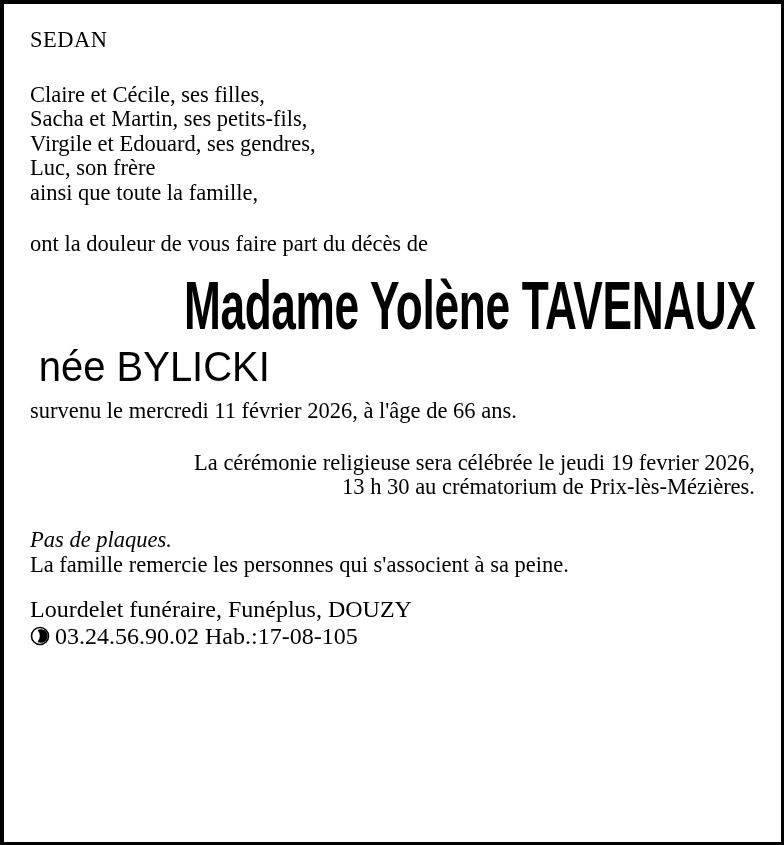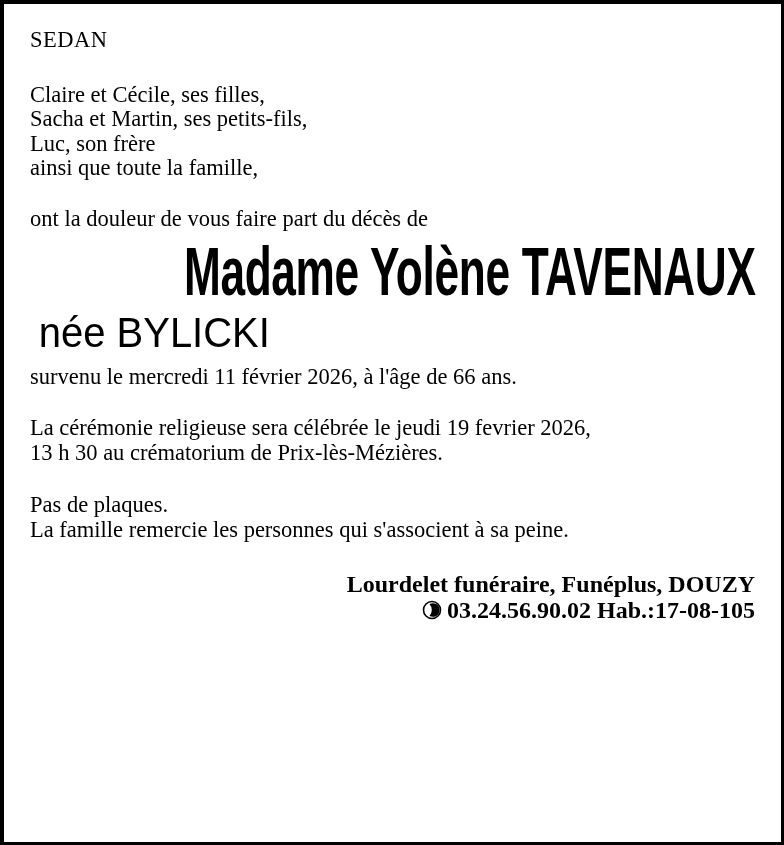--- a/index.html
+++ b/index.html
@@ -25,21 +25,21 @@
   .serif-line {
     font-size: 22.5px;
     line-height: 24.6px;
     white-space: nowrap;
   }
   .city { letter-spacing: 0.5px; }
   .family { margin-top: 30px; }
   .announce { margin-top: 26px; }
 
   .name-wrap {
-    margin-top: 2px;
+    margin-top: 12px;
     height: 74px;
     line-height: 74px;
     text-align: center;
   }
   .name {
     display: inline-block;
     font-family: "Liberation Sans", sans-serif;
     font-weight: bold;
     font-size: 68px;
     line-height: 74px;
@@ -56,54 +56,55 @@
     display: inline-block;
     font-family: "Liberation Sans", sans-serif;
     font-weight: normal;
     font-size: 43px;
     line-height: 48px;
     white-space: nowrap;
     transform: scaleX(0.93);
     transform-origin: 50% 50%;
   }
   .death { margin-top: 9px; }
-  .ceremony { margin-top: 27px; }
+  .ceremony { margin-top: 27px; text-align: right; }
   .repose { margin-top: 28px; }
   .justify-full {
     white-space: normal;
     text-align: justify;
     text-align-last: justify;
     -moz-text-align-last: justify;
   }
-  .plaques { margin-top: 28px; }
+  .plaques { margin-top: 28px; font-style: italic; }
   .thanks { }
 
   .footer {
-    margin-top: 28px;
-    text-align: right;
-    font-weight: bold;
+    margin-top: 19px;
+    text-align: left;
+    font-weight: normal;
     font-size: 24px;
     line-height: 26.5px;
   }
   .phone-icon {
     display: inline-block;
     vertical-align: -2px;
     margin-right: 5px;
   }
 </style>
 </head>
 <body>
 
 <div class="page">
 
   <div class="serif-line city">SEDAN</div>
 
   <div class="family">
     <div class="serif-line">Claire et Cécile, ses filles,</div>
     <div class="serif-line">Sacha et Martin, ses petits-fils,</div>
+    <div class="serif-line">Virgile et Edouard, ses gendres,</div>
     <div class="serif-line">Luc, son frère</div>
     <div class="serif-line">ainsi que toute la famille,</div>
   </div>
 
   <div class="serif-line announce">ont la douleur de vous faire part du décès de</div>
 
   <div class="name-wrap">
     <span class="name">Madame Yolène TAVENAUX</span>
   </div>
 

